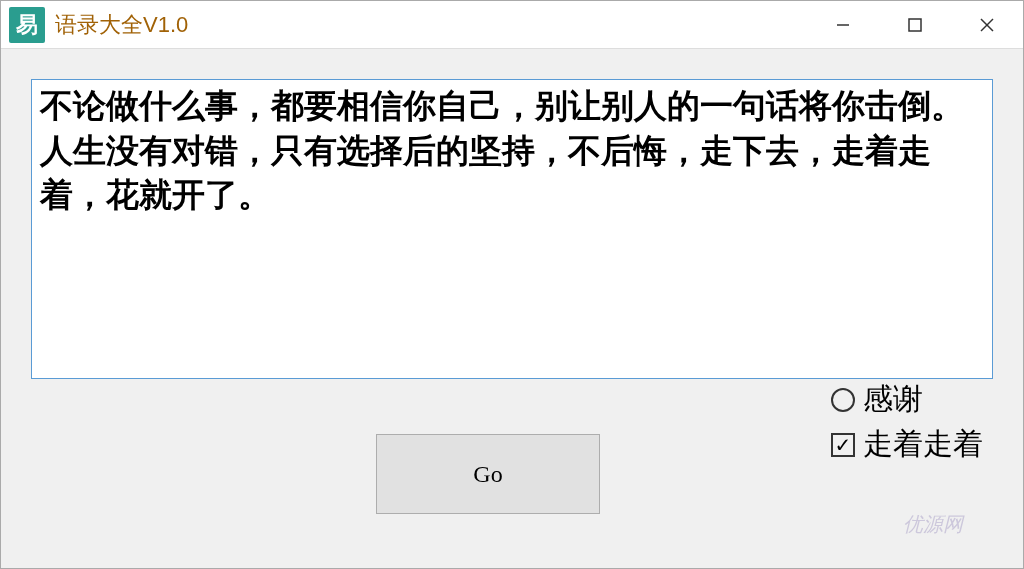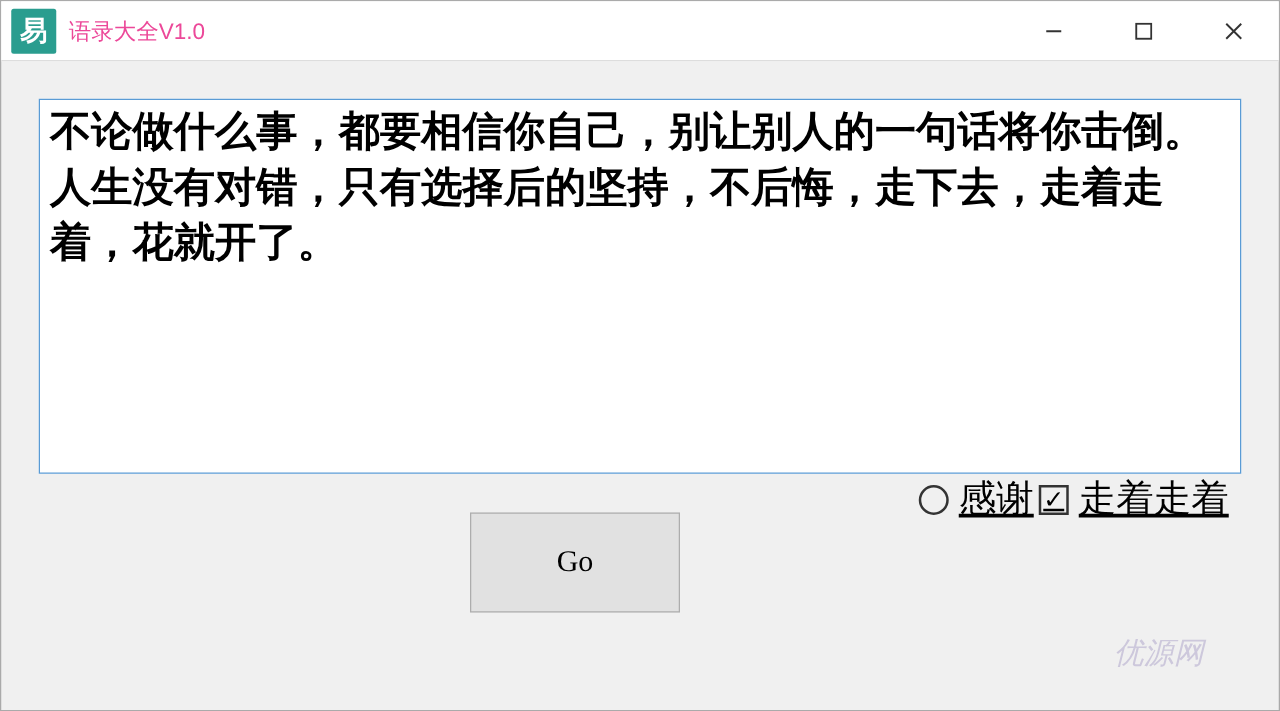--- a/index.html
+++ b/index.html
@@ -37,22 +37,22 @@
       display: flex;
       align-items: center;
       justify-content: center;
       color: #fff;
       font-size: 22px;
       font-weight: bold;
       margin-right: 10px;
       border-radius: 2px;
     }
     .title-text {
-      font-size: 18px;
-      color: #ec4899;
+      font-size: 22px;
+      color: #a16207;
       flex: 1;
     }
     .window-controls {
       display: flex;
       height: 100%;
     }
     .win-btn {
       width: 72px;
       height: 100%;
       display: flex;
@@ -85,37 +85,36 @@
     .bottom-area {
       flex: 1;
       display: flex;
       align-items: flex-start;
       padding-top: 20px;
       position: relative;
     }
     .go-button {
       position: absolute;
       left: 345px;
-      top: 31px;
-      width: 168px;
+      top: 55px;
+      width: 224px;
       height: 80px;
       background: #e1e1e1;
       border: 1px solid #adadad;
       font-size: 24px;
       cursor: pointer;
       font-family: "SimSun", serif;
     }
     .options {
       position: absolute;
       right: 10px;
       top: 0px;
       display: flex;
-      flex-direction: row;
+      flex-direction: column;
       gap: 4px;
-      text-decoration: underline;
     }
     .radio-item, .check-item {
       display: flex;
       align-items: center;
       font-size: 30px;
       font-family: "SimSun", serif;
       cursor: pointer;
     }
     .radio-circle {
       width: 24px;
@@ -144,21 +143,21 @@
       align-items: center;
       justify-content: center;
       flex-shrink: 0;
       font-size: 20px;
       line-height: 1;
     }
     .watermark {
       position: absolute;
       right: 30px;
       bottom: 20px;
-      font-size: 24px;
+      font-size: 20px;
       color: rgba(100, 80, 160, 0.25);
       pointer-events: none;
       font-style: italic;
     }
   </style>
 </head>
 <body>
 
 <div class="window">
   <div class="titlebar">

